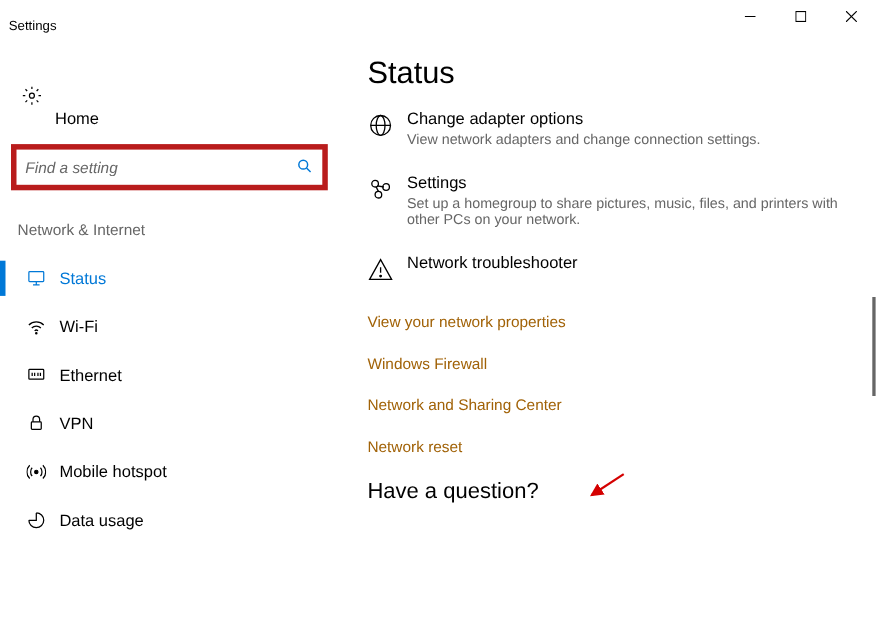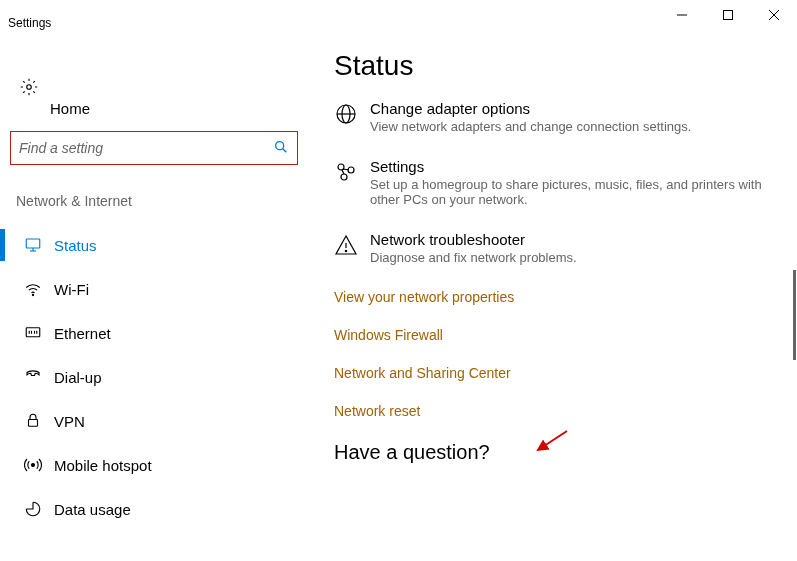--- a/index.html
+++ b/index.html
@@ -39,21 +39,21 @@
     overflow: hidden;
   }
   .home-row {
     display: flex;
     align-items: center;
     padding: 6px 6px 14px 6px;
   }
   .home-row .icon { width: 26px; display:flex; justify-content:center; }
   .home-row .label { margin-left: 8px; font-size: 15px; margin-top: 44px; }
   .search-box {
-    border: 1px solid #b91c1c;
+    border: 5px solid #b91c1c;
     height: 32px;
     display: flex;
     align-items: center;
     padding: 16px 8px;
     margin-bottom: 28px;
     width: 288px;
   }
   .search-box input {
     border: none;
     outline: none;
@@ -213,28 +213,20 @@
             <rect x="3" y="5" width="18" height="12" rx="1"></rect>
             <line x1="7" y1="13" x2="7" y2="9"></line>
             <line x1="10" y1="13" x2="10" y2="9"></line>
             <line x1="14" y1="13" x2="14" y2="9"></line>
             <line x1="17" y1="13" x2="17" y2="9"></line>
           </svg>
       </span>
       <span class="label">Ethernet</span>
     </div>
 
-    <div class="nav-item">
-      <span class="icon">
-        <svg width="18" height="18" viewBox="0 0 24 24" fill="none" stroke="#000" stroke-width="1.5">
-            <path d="M4 6c3-3 13-3 16 0v3c-2-2-4-2-5-2l-1 3h-4l-1-3c-1 0-3 0-5 2V6z"></path>
-          </svg>
-      </span>
-      <span class="label">Dial-up</span>
-    </div>
 
     <div class="nav-item">
       <span class="icon">
         <svg width="18" height="18" viewBox="0 0 24 24" fill="none" stroke="#000" stroke-width="1.5">
             <rect x="6" y="10" width="12" height="9" rx="1"></rect>
             <path d="M8 10V7a4 4 0 0 1 8 0v3"></path>
           </svg>
       </span>
       <span class="label">VPN</span>
     </div>
@@ -301,21 +293,20 @@
     <div class="option-row">
       <span class="icon">
         <svg width="24" height="24" viewBox="0 0 24 24" fill="none" stroke="#000" stroke-width="1.2">
             <path d="M12 3L2 21h20L12 3z"></path>
             <line x1="12" y1="10" x2="12" y2="15"></line>
             <circle cx="12" cy="18" r="0.7" fill="#000"></circle>
           </svg>
       </span>
       <div class="text">
         <div class="option-title">Network troubleshooter</div>
-        <div class="option-desc">Diagnose and fix network problems.</div>
       </div>
     </div>
 
     <a class="link">View your network properties</a>
     <a class="link">Windows Firewall</a>
     <a class="link">Network and Sharing Center</a>
     <a class="link">Network reset</a>
 
     <div class="question">Have a question?</div>
 

